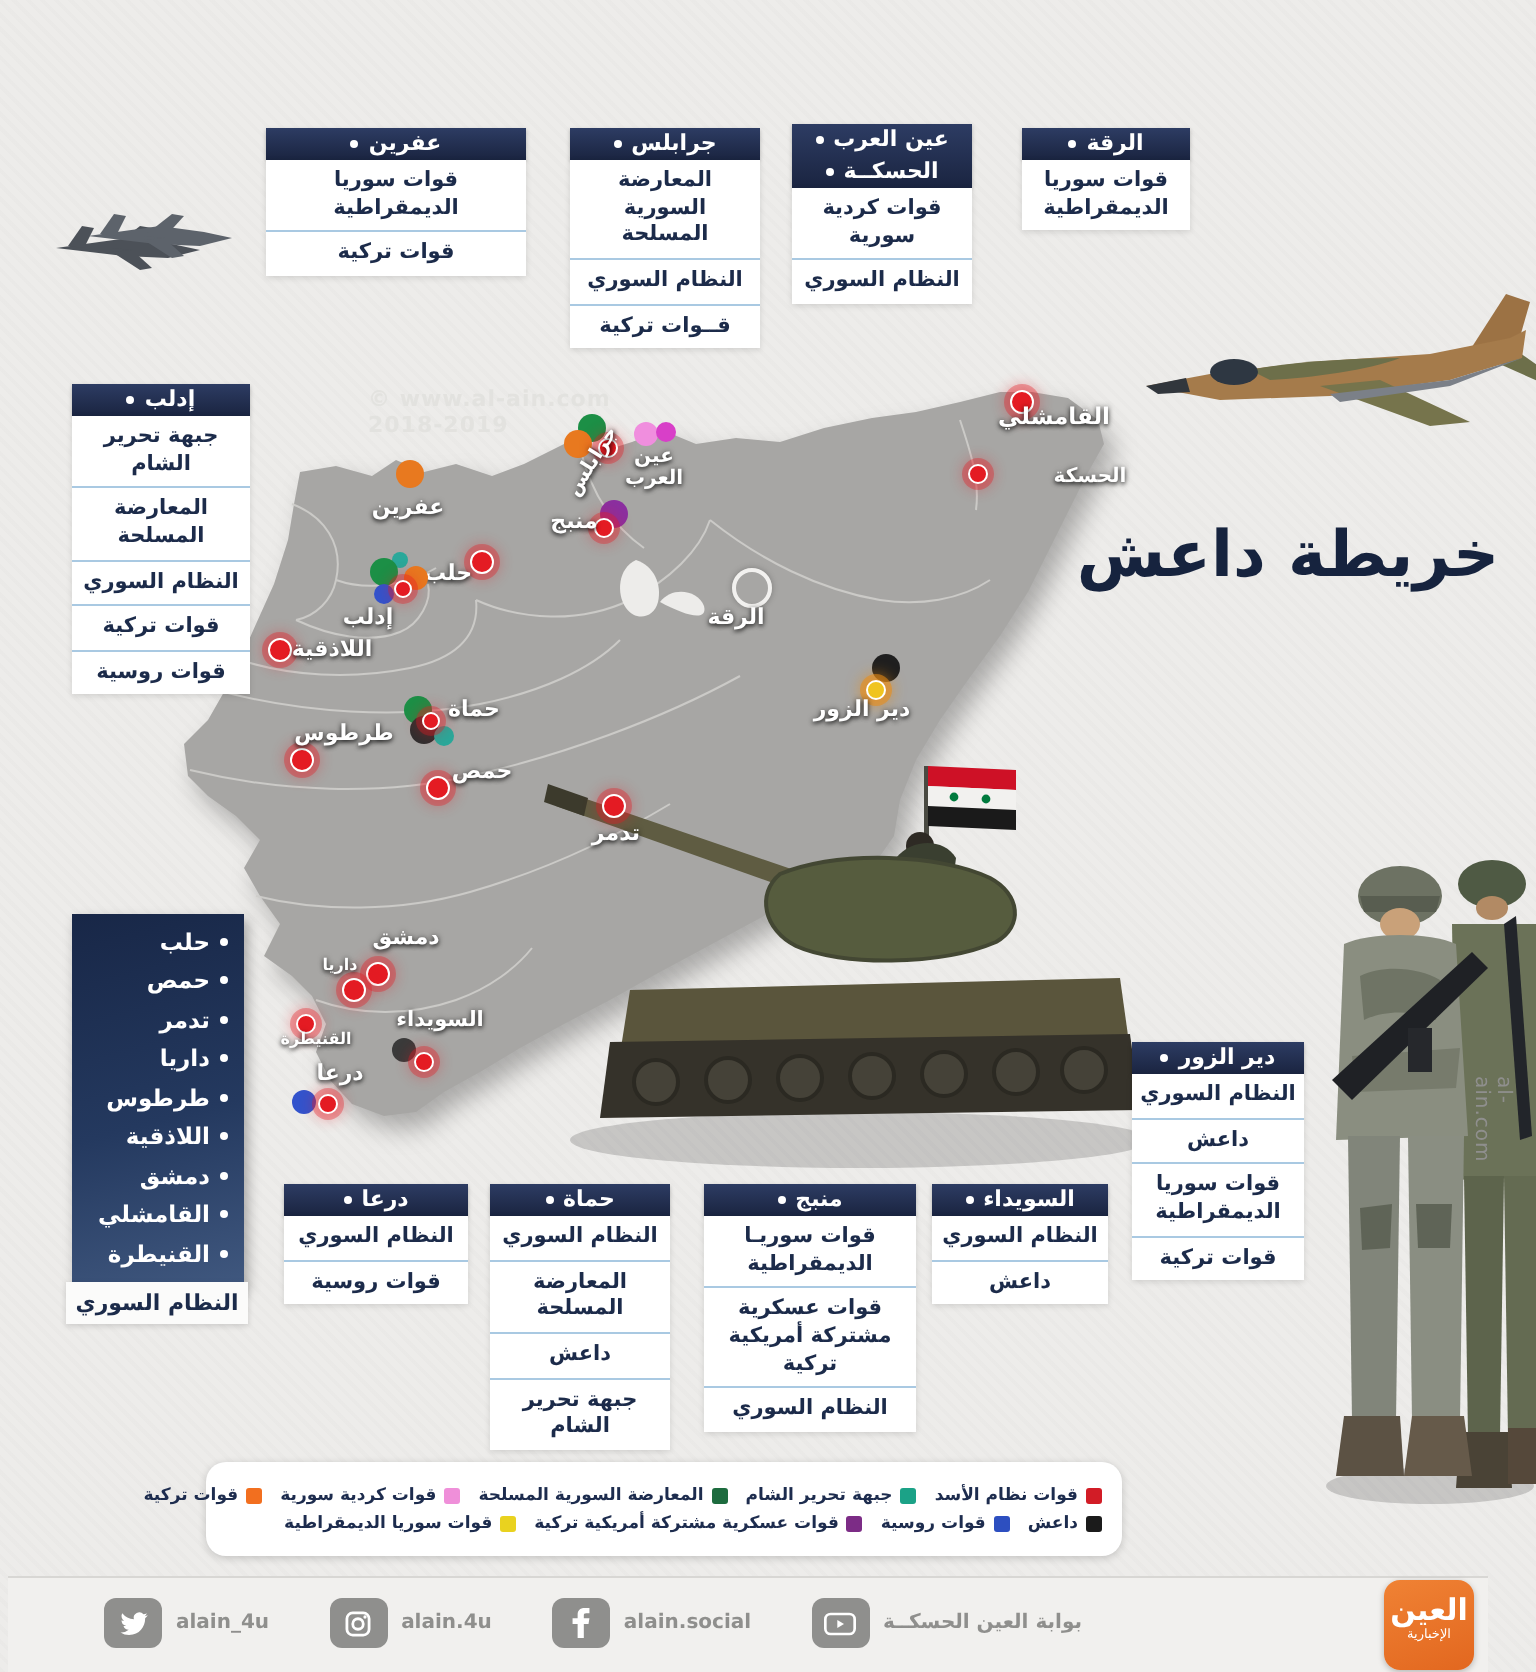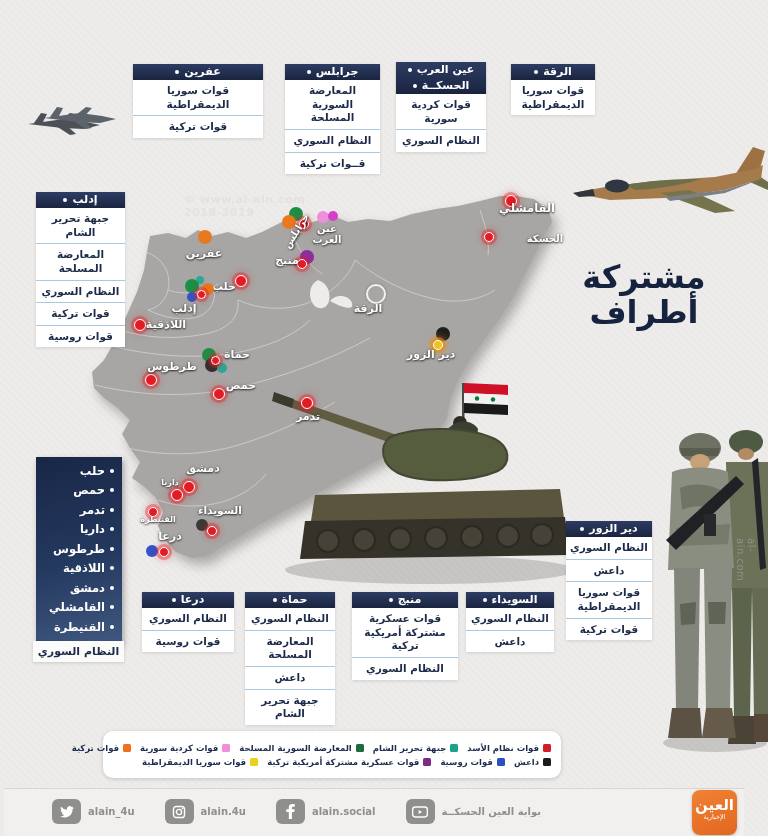--- a/index.html
+++ b/index.html
@@ -210,21 +210,21 @@
       <path d="M66,290 L92,290 L96,320 L62,320 Z" fill="#665a4a"></path>
     </g>
   </svg>
 
   <div class="watermark">
     <div>© www.al-ain.com</div>
     <div>2018-2019</div>
   </div>
 
   <div class="title">
-    <div class="t1">مشتركة أطراف</div>
+    <div class="t1">خريطة داعش</div>
   </div>
 
   <div id="markers">
       <div class="mdot ring" style="left: 505px; top: 195px; width: 10px; height: 10px; background: rgb(228, 27, 35); z-index: 4; box-shadow: rgba(228, 27, 35, 0.35) 0px 0px 0px 3px, rgba(228, 27, 35, 0.3) 0px 0px 7px 3px;"></div>
       <div class="mlabel" style="left: 527px; top: 202px; font-size: 11.5px; transform: translateX(-50%);">القامشلي</div>
       <div class="mdot ring" style="left: 484px; top: 232px; width: 8px; height: 8px; background: rgb(228, 27, 35); z-index: 4; box-shadow: rgba(228, 27, 35, 0.35) 0px 0px 0px 3px, rgba(228, 27, 35, 0.3) 0px 0px 7px 3px;"></div>
       <div class="mlabel" style="left: 501px; top: 234px; font-size: 10px; transform: translateX(-50%); margin-left: 44px;">الحسكة</div>
       <div class="mdot" style="left: 198px; top: 230px; width: 14px; height: 14px; background: rgb(232, 121, 31); z-index: 4;"></div>
       <div class="mlabel" style="left: 204px; top: 248px; font-size: 11px; transform: translateX(-50%);">عفرين</div>
       <div class="mdot" style="left: 289px; top: 207px; width: 14px; height: 14px; background: rgb(28, 143, 70); z-index: 4;"></div>
@@ -372,20 +372,21 @@
         </div>
       </div>
       <div class="panel p-manbij">
         <div class="phead">
           <div class="hline">
             <span>منبج</span>
             <span class="hdot"></span>
           </div>
         </div>
         <div class="pbody">
+          <div class="prow">قوات سوريـا الديمقراطية</div>
           <div class="prow">قوات عسكرية مشتركة أمريكية تركية</div>
           <div class="prow">النظام السوري</div>
         </div>
       </div>
       <div class="panel p-suwayda">
         <div class="phead">
           <div class="hline">
             <span>السويداء</span>
             <span class="hdot"></span>
           </div>

